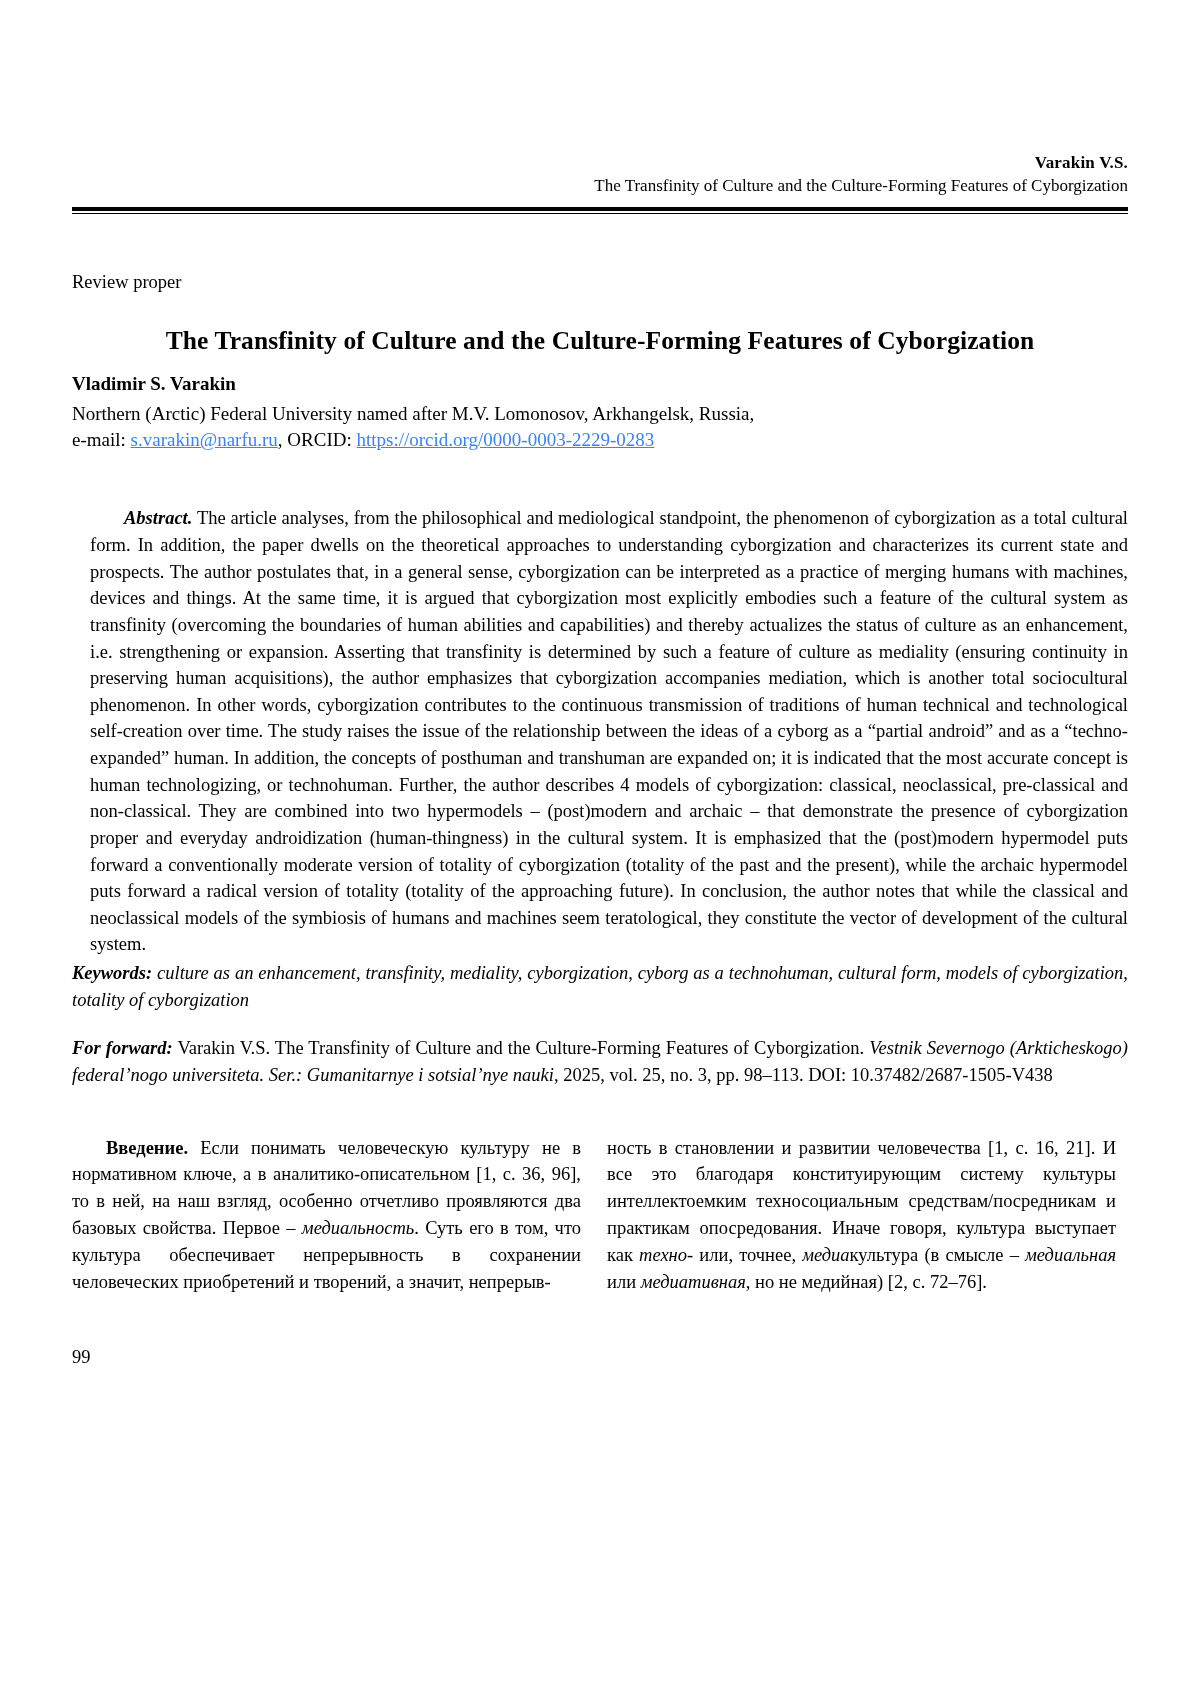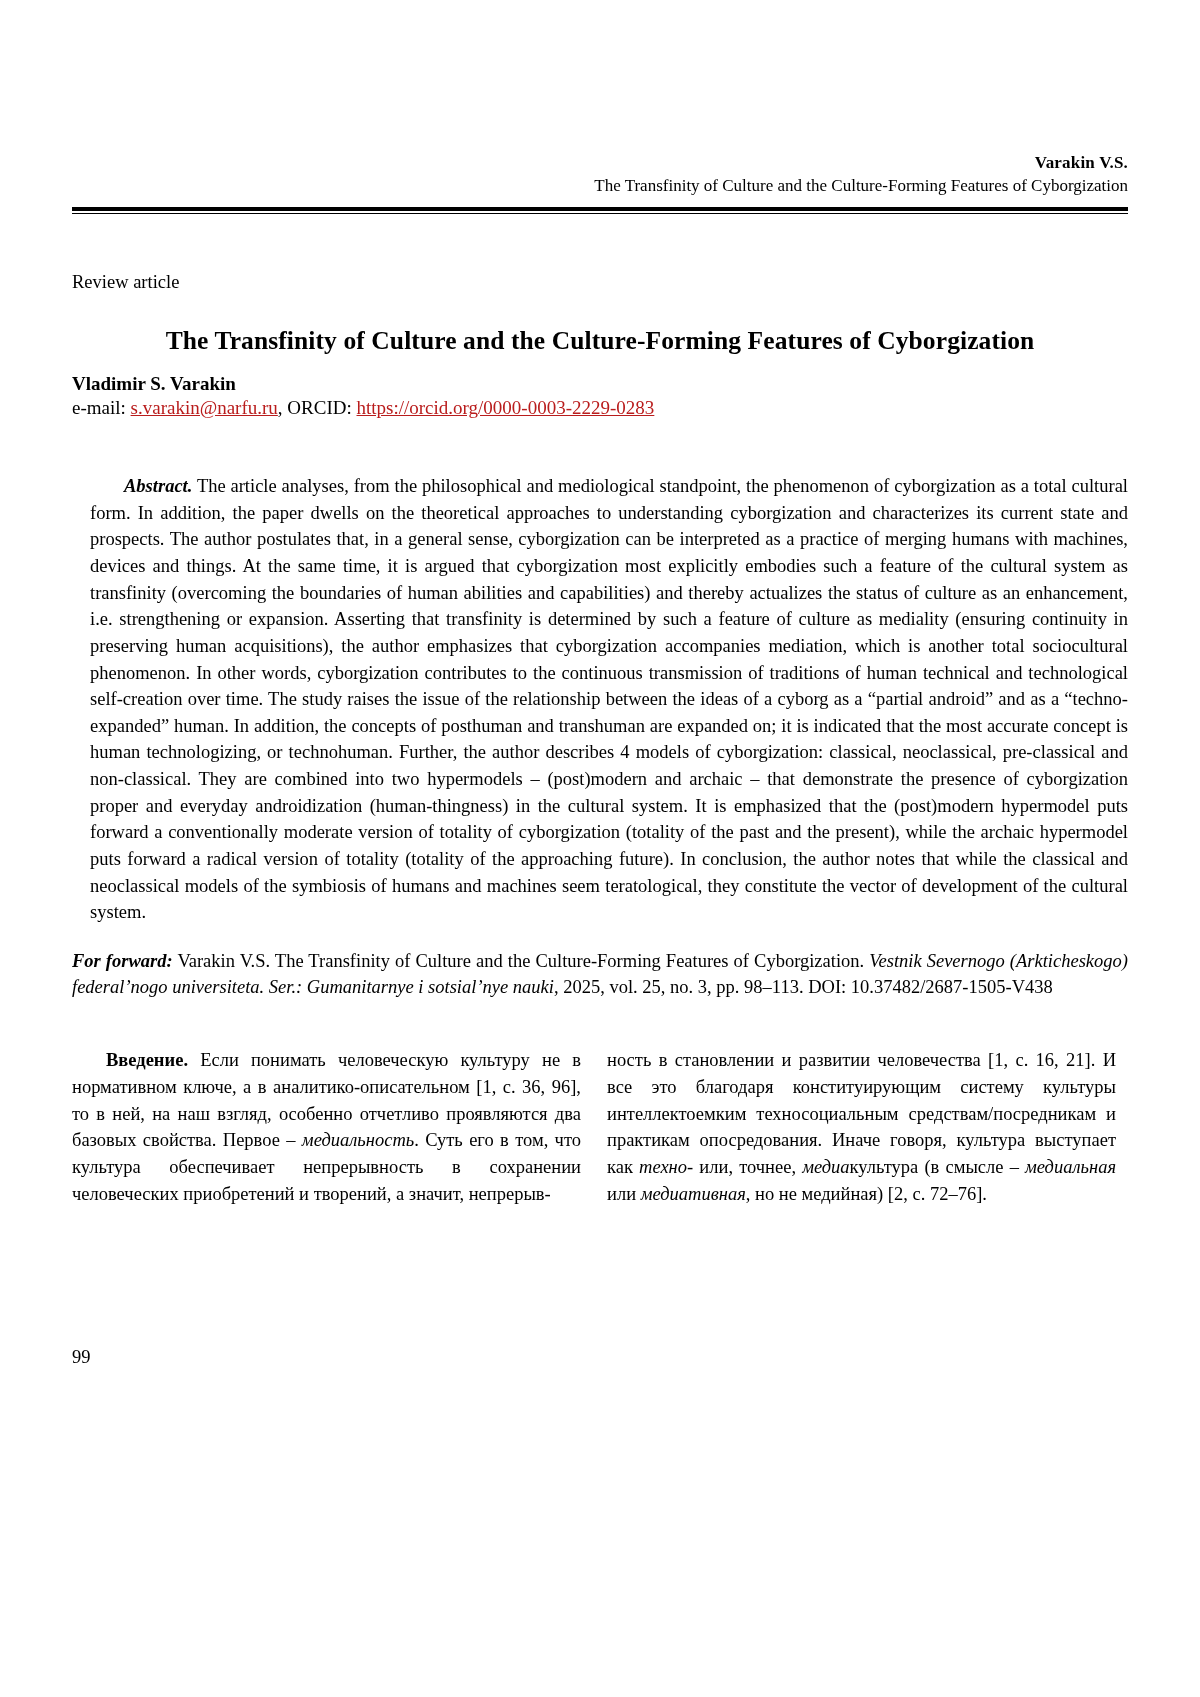--- a/index.html
+++ b/index.html
@@ -74,21 +74,21 @@
   .affiliation {
     margin-top: 6px;
     font-size: 19px;
     line-height: 1.38;
   }
   .email-line {
     font-size: 19px;
     line-height: 1.38;
   }
   a.link {
-    color: #b91c1c;
+    color: #3b82f6;
     text-decoration: underline;
   }
 
   
   .abstract {
     margin-top: 52px;
     font-size: 18.5px;
     line-height: 1.44;
     text-align: justify;
     text-indent: 34px;
@@ -153,33 +153,37 @@
 
     <div class="runhead">
       <div class="author">Varakin V.S.</div>
       <div class="title">The Transfinity of Culture and the Culture-Forming Features of Cyborgization</div>
     </div>
     <div class="rule-wrap">
       <div class="rule-thick"></div>
       <div class="rule-thin"></div>
     </div>
 
-    <div class="article-type">Review article</div>
+    <div class="article-type">Review proper</div>
 
     <h1 class="article-title">The Transfinity of Culture and the Culture-Forming Features of Cyborgization</h1>
 
     <div class="author-name">Vladimir S. Varakin</div>
+    <div class="affiliation">Northern (Arctic) Federal University named after M.V. Lomonosov, Arkhangelsk, Russia,</div>
     <div class="email-line">
       <span>e-mail: </span><a class="link" href="#">s.varakin@narfu.ru</a><span>, ORCID: </span><a class="link" href="#">https://orcid.org/0000-0003-2229-0283</a>
     </div>
 
     <div class="abstract">
       <b>Abstract.</b><span> The article analyses, from the philosophical and mediological standpoint, the phenomenon of cyborgization as a total cultural form. In addition, the paper dwells on the theoretical approaches to understanding cyborgization and characterizes its current state and prospects. The author postulates that, in a general sense, cyborgization can be interpreted as a practice of merging humans with machines, devices and things. At the same time, it is argued that cyborgization most explicitly embodies such a feature of the cultural system as transfinity (overcoming the boundaries of human abilities and capabilities) and thereby actualizes the status of culture as an enhancement, i.e. strengthening or expansion. Asserting that transfinity is determined by such a feature of culture as mediality (ensuring continuity in preserving human acquisitions), the author emphasizes that cyborgization accompanies mediation, which is another total sociocultural phenomenon. In other words, cyborgization contributes to the continuous transmission of traditions of human technical and technological self-creation over time. The study raises the issue of the relationship between the ideas of a cyborg as a “partial android” and as a “techno-expanded” human. In addition, the concepts of posthuman and transhuman are expanded on; it is indicated that the most accurate concept is human technologizing, or technohuman. Further, the author describes 4 models of cyborgization: classical, neoclassical, pre-classical and non-classical. They are combined into two hypermodels – (post)modern and archaic – that demonstrate the presence of cyborgization proper and everyday androidization (human-thingness) in the cultural system. It is emphasized that the (post)modern hypermodel puts forward a conventionally moderate version of totality of cyborgization (totality of the past and the present), while the archaic hypermodel puts forward a radical version of totality (totality of the approaching future). In conclusion, the author notes that while the classical and neoclassical models of the symbiosis of humans and machines seem teratological, they constitute the vector of development of the cultural system.</span>
     </div>
 
+    <div class="keywords">
+      <span class="lbl">Keywords:</span><span> culture as an enhancement, transfinity, mediality, cyborgization, cyborg as a technohuman, cultural form, models of cyborgization, totality of cyborgization</span>
+    </div>
 
     <div class="citation">
       <span class="lbl">For forward:</span><span> Varakin V.S. The Transfinity of Culture and the Culture-Forming Features of Cyborgization. </span><i>Vestnik Severnogo (Arkticheskogo) federal’nogo universiteta. Ser.: Gumanitarnye i sotsial’nye nauki</i><span>, 2025, vol. 25, no. 3, pp. 98–113. DOI: 10.37482/2687-1505-V438</span>
     </div>
 
     <div class="columns">
       <div class="col">
         <p class="first">
           <b>Введение.</b><span> Если понимать человеческую культуру не в нормативном ключе, а в аналитико-описательном [1, с. 36, 96], то в ней, на наш взгляд, особенно отчетливо проявляются два базовых свойства. Первое – </span><i>медиальность</i><span>. Суть его в том, что культура обеспечивает непрерывность в сохранении человеческих приобретений и творений, а значит, непрерыв-</span>
         </p>

